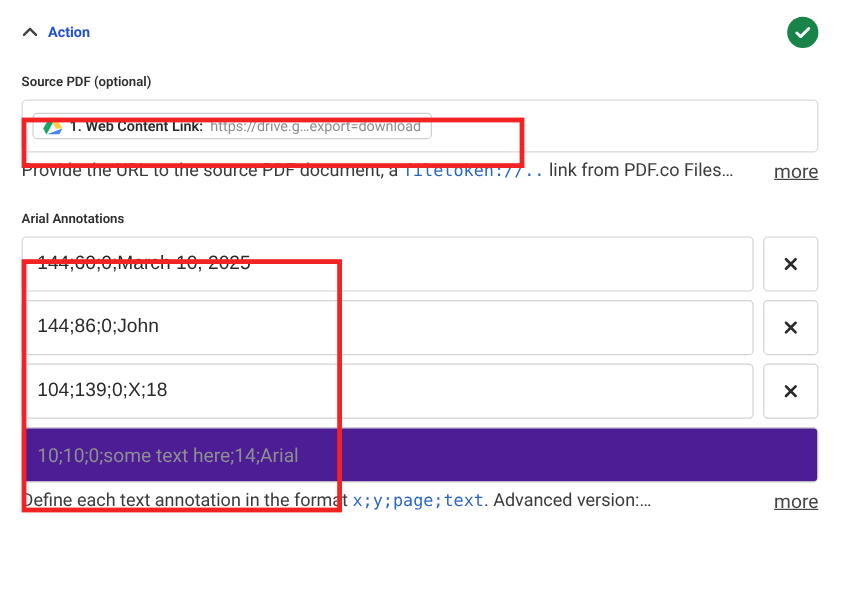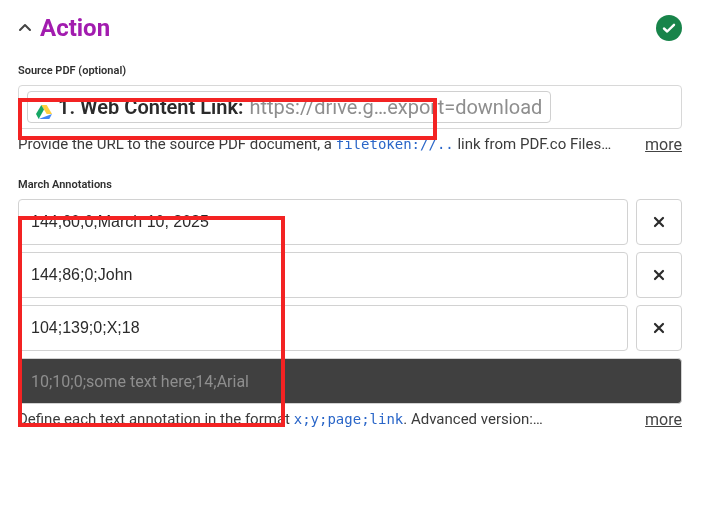--- a/index.html
+++ b/index.html
@@ -22,22 +22,22 @@
     margin-bottom: 22px;
   }
   .chev {
     width: 14px;
     height: 14px;
     flex: 0 0 auto;
   }
   .chev svg { display:block; }
   .title {
     font-weight: 700;
-    font-size: 24px;
-    color: #a21caf;
+    font-size: 12px;
+    color: #1d4ed8;
   }
   .status-badge {
     margin-left: auto;
     width: 26px;
     height: 26px;
     border-radius: 50%;
     background: #18844a;
     display: flex;
     align-items: center;
     justify-content: center;
@@ -59,21 +59,21 @@
     align-items: center;
     height: 44px;
   }
   .pill {
     display: inline-flex;
     align-items: center;
     gap: 6px;
     border: 1px solid #d0d0d0;
     border-radius: 4px;
     padding: 3px 8px;
-    font-size: 20px;
+    font-size: 12px;
     background: #ffffff;
   }
   .pill .gdrive {
     width: 16px; height: 14px; flex:0 0 auto;
   }
   .pill-label { font-weight: 600; color:#2b2b2b; }
   .pill-url { color:#8e8e8e; }
 
   .red-box-1 {
     position: absolute;
@@ -146,21 +146,21 @@
 
   .placeholder-row {
     height: 46px;
     border: 1px solid #d2d2d2;
     border-radius: 4px;
     padding: 0 12px;
     font-size: 16px;
     color: #8e8e8e;
     display: flex;
     align-items: center;
-    background: #404040;
+    background: #4c1d95;
     margin-top: 4px;
   }
 
   .annot-rows { margin-top: 0; }
 </style>
 </head>
 <body>
 
 <div class="panel">
 
@@ -196,21 +196,21 @@
 
   <div class="help-row">
     <span>
       <span>Provide the URL to the source PDF document, a </span><code>filetoken://..</code><span> link from PDF.co Files…</span>
     </span>
     <span class="more-link">more</span>
   </div>
 
   <div class="section-gap"></div>
 
-  <div class="field-label">March Annotations</div>
+  <div class="field-label">Arial Annotations</div>
 
   <div class="annot-rows" id="annot-rows">
       <div class="annot-row">
         <input class="annot-input" value="144;60;0;March 10, 2025" style="">
         <div class="remove-btn">
           <span>
             <svg width="14" height="14" viewBox="0 0 14 14">
               <path d="M3 3 L11 11 M11 3 L3 11" stroke="#2b2b2b" stroke-width="2.2" stroke-linecap="round"></path>
             </svg>
           </span>
@@ -235,21 +235,21 @@
             </svg>
           </span>
         </div>
       </div>
     </div>
 
   <div class="placeholder-row">10;10;0;some text here;14;Arial</div>
 
   <div class="help-row">
     <span>
-      <span>Define each text annotation in the format </span><code>x;y;page;link</code><span>. Advanced version:…</span>
+      <span>Define each text annotation in the format </span><code>x;y;page;text</code><span>. Advanced version:…</span>
     </span>
     <span class="more-link">more</span>
   </div>
 
   <div class="red-box-1 highlight-source"></div>
   <div class="red-box-1 highlight-annots"></div>
 
 </div>
 
 </body></html>

